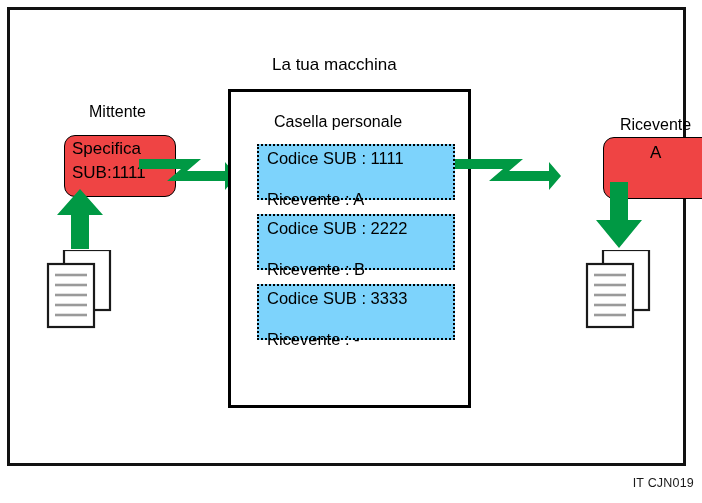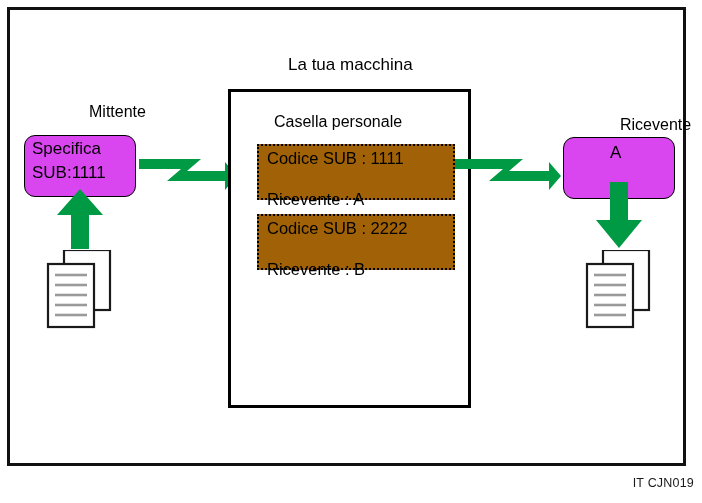--- a/index.html
+++ b/index.html
@@ -59,40 +59,41 @@
     border: 3px solid #000000;
     box-sizing: border-box;
     background: #ffffff;
   }
 
   
   .dotted-box {
     position: absolute;
     border: 2px dotted #000000;
     box-sizing: border-box;
-    background: #a16207;
+    background: #7dd3fc;
   }
   .dotted-box .line1,
   .dotted-box .line2 {
     position: absolute;
     left: 8px;
     white-space: nowrap;
     color: #000;
     font-size: 16.5px;
   }
   .dotted-box .line1 { top: 3px; }
   .dotted-box .line2 { top: 28px; margin-top: 16px; }
 
   
   .rounded-box {
     position: absolute;
     border: 1.6px solid #000000;
     border-radius: 11px;
     box-sizing: border-box;
-    background: #d946ef;
+    background: #ef4444;
+    margin-left: 40px;
   }
 
   
   .green-svg {
     position: absolute;
     overflow: visible;
   }
 
   
   .docs {
@@ -111,21 +112,21 @@
     padding-left: 40px;
   }
 </style>
 </head>
 <body>
 
 <div id="canvas">
 
   <div class="outer-frame"></div>
 
-  <div class="label title-text" style="left:288px; top:55px;">La tua macchina</div>
+  <div class="label title-text" style="left:272px; top:55px;">La tua macchina</div>
 
   <div class="label heading-text" style="left:45px; top:103px;margin-left:44px;">Mittente</div>
 
   <div class="rounded-box" style="left:24px; top:135px; width:112px; height:62px;">
     <div class="label box-text" style="left:7px; top:3px;">Specifica</div>
     <div class="label box-text" style="left:7px; top:27px;">SUB:1111</div>
   </div>
 
   <svg class="green-svg" style="left:57px; top:189px;" width="46" height="60" viewBox="0 0 46 60">
     <polygon points="23,0 46,26 32,26 32,60 14,60 14,26 0,26" fill="#009944"></polygon>
@@ -154,20 +155,24 @@
   <div class="dotted-box" style="left:257px; top:144px; width:198px; height:56px;">
     <div class="line1">Codice SUB : 1111</div>
     <div class="line2">Ricevente : A</div>
   </div>
 
   <div class="dotted-box" style="left:257px; top:214px; width:198px; height:56px;">
     <div class="line1">Codice SUB : 2222</div>
     <div class="line2">Ricevente : B</div>
   </div>
 
+  <div class="dotted-box" style="left:257px; top:284px; width:198px; height:56px;">
+    <div class="line1">Codice SUB : 3333</div>
+    <div class="line2">Ricevente : -</div>
+  </div>
 
   <svg class="green-svg" style="left:455px; top:154px;" width="106" height="40" viewBox="0 0 106 40">
     <polygon fill="#009944" points="0,5 68,5 54,17 94,17 94,8 106,22 94,36 94,27 34,27 48,15 0,15"></polygon>
   </svg>
 
   <div class="label heading-text" style="left:572px; top:116px;margin-left:48px;">Ricevente</div>
 
   <div class="rounded-box" style="left:563px; top:137px; width:112px; height:62px;">
     <div class="label box-text" style="left:46px; top:5px;">A</div>
   </div>

